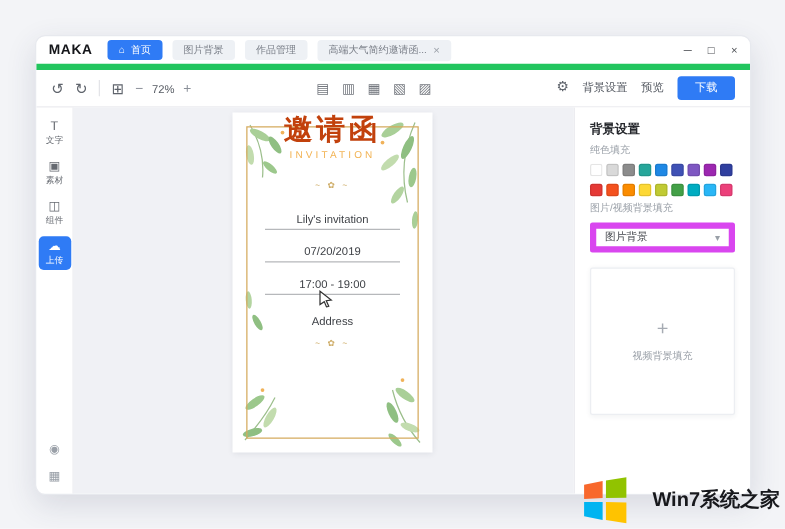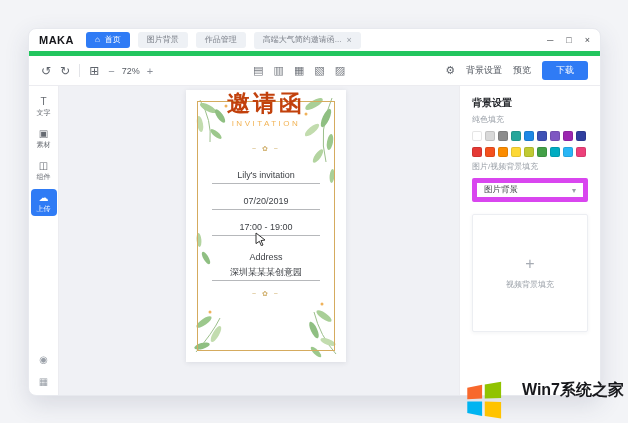--- a/index.html
+++ b/index.html
@@ -63,21 +63,21 @@
   .panel-title { font-size:10px; font-weight:bold; color:#26282d; }
   .panel-label { margin-top:4px; font-size:8px; color:#9aa0a8; }
   .swatch-row { display:flex; gap:3px; margin-top:6px; }
   .swatch { width:10px; height:10px; border-radius:2px; box-shadow:inset 0 0 0 1px rgba(0,0,0,.10); display:inline-block; }
   .select { margin-top:6px; height:24px; border:5px solid #d946ef; border-radius:2px; display:flex; align-items:center; justify-content:space-between; padding:0 7px; font-size:8.5px; color:#42454b; }
   .select .chev { color:#9aa0a8; font-size:8px; }
   .upload-box { margin-top:12px; height:118px; background:#fff; border:1px solid #eceef2; border-radius:2px; box-shadow:0 1px 4px rgba(40,50,70,.06); display:flex; flex-direction:column; align-items:center; justify-content:center; gap:7px; }
   .upload-box .plus { font-size:16px; line-height:16px; color:#a6abb3; }
   .upload-box .utext { font-size:8px; color:#9aa0a8; }
   
-  .watermark { position:absolute; right:4px; bottom:4px; display:flex; align-items:flex-start; gap:19px; }
+  .watermark { position:absolute; right:4px; bottom:4px; display:flex; align-items:center; gap:19px; }
   .wm-text { display:flex; flex-direction:column; align-items:flex-start; gap:1px; }
   .wm-title { font-size:16px; font-weight:bold; color:#17181c; line-height:17px; }
   .wm-url { font-size:12px; font-weight:bold; color:#e60012; line-height:13px; }
 </style>
 </head>
 <body>
 
 <div class="window">
 
   <div class="titlebar">
@@ -188,21 +188,20 @@
         </svg>
         <div class="frame"></div>
         <div class="card-content">
           <div class="card-title">邀请函</div>
           <div class="card-sub">INVITATION</div>
           <div class="ornament">~ ✿ ~</div>
           <div class="fline">Lily's invitation</div>
           <div class="fline tight">07/20/2019</div>
           <div class="fline tight">17:00 - 19:00</div>
           <div class="addr-label">Address</div>
-          <div class="fline addr">深圳某某某创意园</div>
           <div class="ornament bottom">~ ✿ ~</div>
         </div>
       </div>
       <svg class="cursor" width="12" height="14" viewBox="0 0 12 14" aria-hidden="true">
         <path d="M1 1 L10 8 L6 8.6 L8 13 L6.3 13.7 L4.4 9.3 L1 11.6 Z" fill="#ffffff" stroke="#333" stroke-width="1"></path>
       </svg>
     </div>
 
     <div class="panel">
       <div class="panel-title">背景设置</div>

